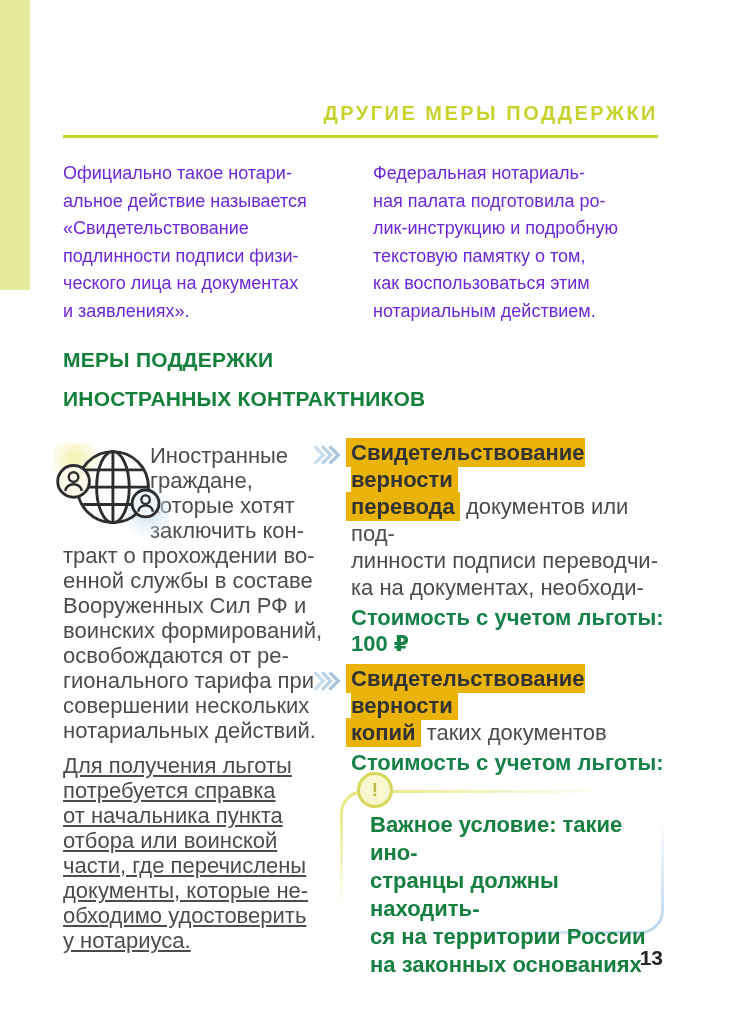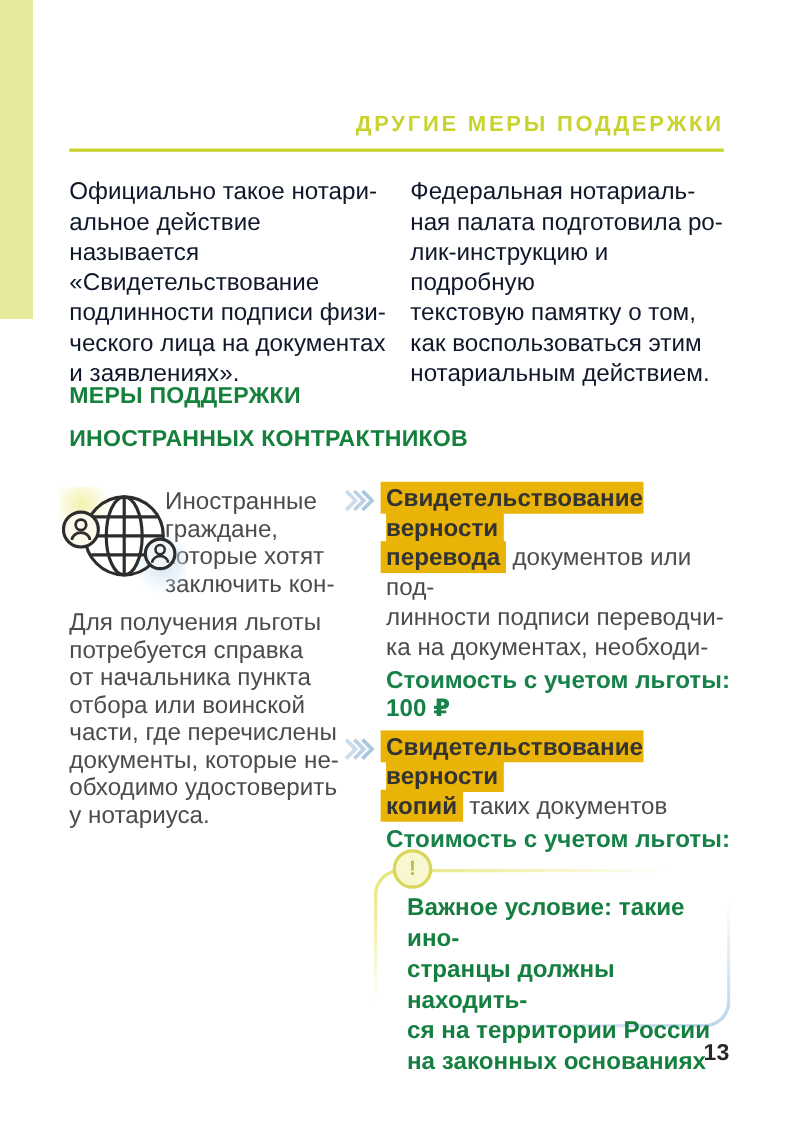--- a/index.html
+++ b/index.html
@@ -12,35 +12,35 @@
 
   
   .side-bar{position:absolute;left:0;top:0;width:30px;height:290px;background:#e6ea9b;}
 
   
   .kicker-wrap{position:absolute;left:63px;top:86px;width:595px;text-align:right;
     border-bottom:3px solid #c9d32f;padding-bottom:11px;margin-top:16px;}
   .kicker{color:#c9d32f;font-size:20px;font-weight:700;letter-spacing:2.5px;line-height:22px;}
 
   
-  .intro-col{position:absolute;top:160px;font-size:22px;line-height:27.5px;color:#0f172a;}
+  .intro-col{position:absolute;top:160px;font-size:18px;line-height:27.5px;color:#6d28d9;}
   .intro-left{left:63px;width:290px;}
   .intro-right{left:373px;width:295px;}
 
   
   .section-title{position:absolute;left:63px;top:340px;margin:0;
     font-size:21px;line-height:39px;font-weight:700;color:#15803c;letter-spacing:.2px;}
 
   
   .left-col{position:absolute;left:63px;top:443px;width:282px;
     font-size:22px;line-height:25px;color:#4c4c4c;}
   .icon-wrap{position:absolute;left:-10px;top:0px;width:116px;height:96px;}
   .beside{margin-left:87px;}
   .para{margin-top:0;}
-  .para2{margin-top:10px;}
+  .para2{margin-top:10px;text-decoration:underline;}
 
   
   .right-col{position:absolute;left:313px;top:439px;width:360px;}
   .benefit{display:flex;align-items:flex-start;}
   .chev{flex:0 0 28px;margin-top:5px;margin-right:10px;}
   .b-lines{flex:1;}
   .b-line{font-size:22px;line-height:27px;color:#4c4c4c;}
   .b-line mark{background:#eab308;color:#333333;font-weight:700;padding:2px 5px 2px 5px;margin-left:-5px;}
   .price{margin:4px 0 8px 38px;font-size:22px;line-height:26px;font-weight:700;color:#168148;}
 
@@ -116,20 +116,28 @@
           <circle cx="96" cy="63" r="14" fill="#eef5fb" stroke="#2d2d2d" stroke-width="3"></circle>
           <circle cx="96" cy="59" r="4.4" fill="none" stroke="#2d2d2d" stroke-width="2.4"></circle>
           <path d="M88.5 71.5 a7.5 6.5 0 0 1 15 0" fill="none" stroke="#2d2d2d" stroke-width="2.4"></path>
         </g>
       </svg>
     </div>
     <div class="beside pre">Иностранные
 граждане,
 которые хотят
 заключить кон-</div>
+    <div class="para pre">тракт о прохождении во-
+енной службы в составе
+Вооруженных Сил РФ и
+воинских формирований,
+освобождаются от ре-
+гионального тарифа при
+совершении нескольких
+нотариальных действий.</div>
     <div class="para para2 pre">Для получения льготы
 потребуется справка
 от начальника пункта
 отбора или воинской
 части, где перечислены
 документы, которые не-
 обходимо удостоверить
 у нотариуса.</div>
   </div>
 

